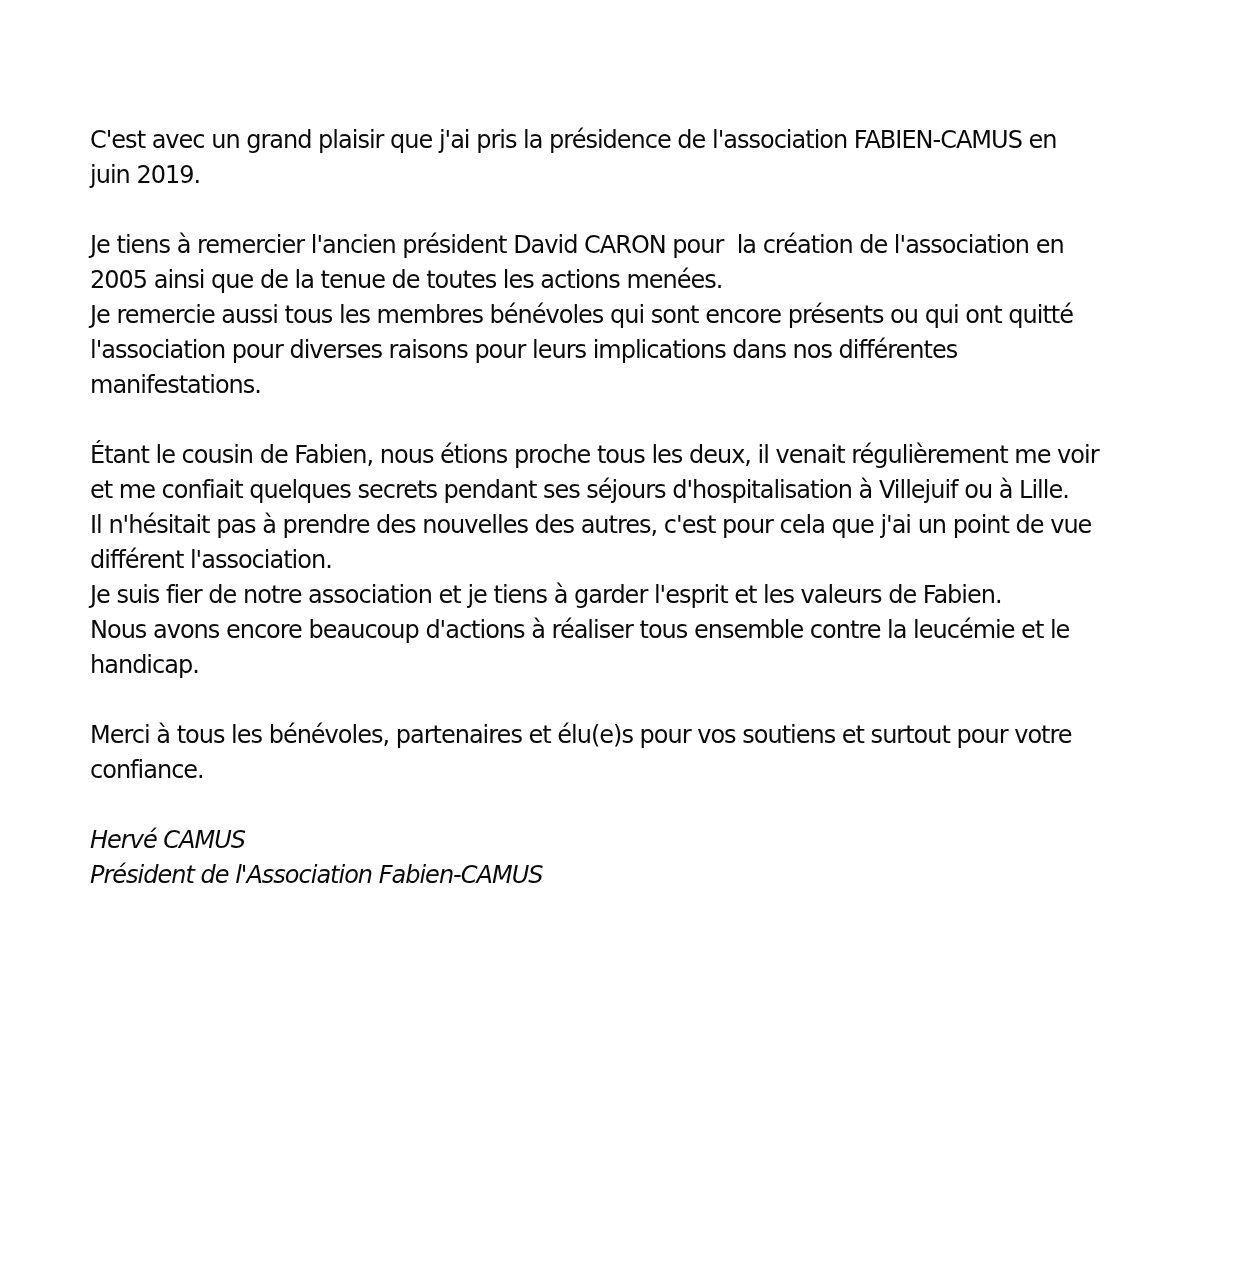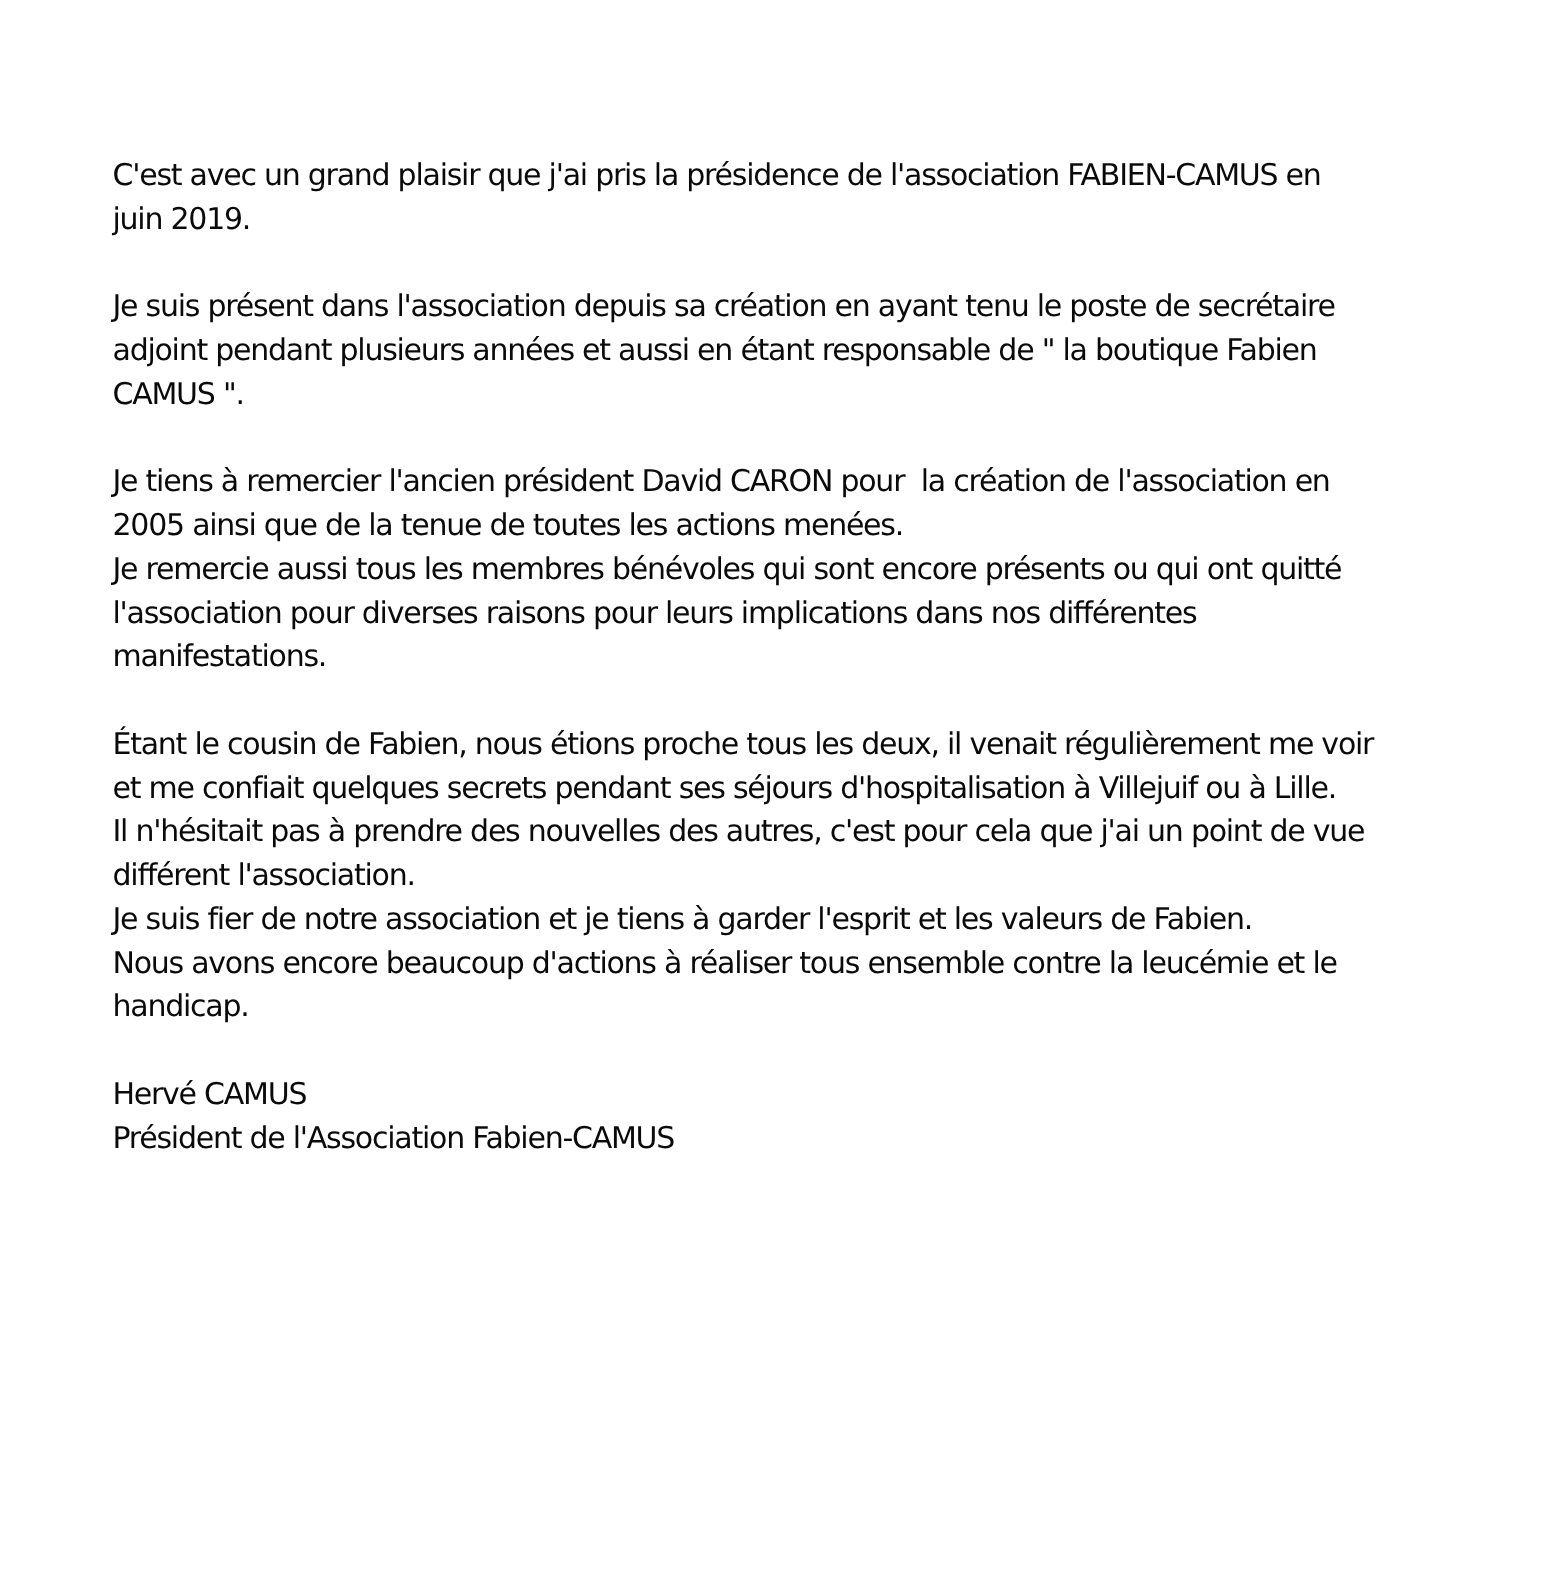--- a/index.html
+++ b/index.html
@@ -25,40 +25,40 @@
     line-height: 35px;
     letter-spacing: -1px;
     color: #0a0a0a;
   }
   .letter-paragraph {
     white-space: pre;        
     margin: 0 0 35px 0;      
   }
   .letter-paragraph:last-child {
     margin-bottom: 0;
+    font-style: italic;
   }
 </style>
 </head>
 <body style="background: rgb(255, 255, 255);">
 
 <div class="letter-page">
   <div class="letter-body" style="color: rgb(10, 10, 10);">
     <div class="letter-paragraph">C'est avec un grand plaisir que j'ai pris la présidence de l'association FABIEN-CAMUS en
 juin 2019.</div>
-    <div class="letter-paragraph">Je suis présent dans l'association depuis sa création en ayant tenu le poste de secrétaire
-adjoint pendant plusieurs années et aussi en étant responsable de " la boutique Fabien
-CAMUS ".</div>
     <div class="letter-paragraph">Je tiens à remercier l'ancien président David CARON pour  la création de l'association en
 2005 ainsi que de la tenue de toutes les actions menées.
 Je remercie aussi tous les membres bénévoles qui sont encore présents ou qui ont quitté
 l'association pour diverses raisons pour leurs implications dans nos différentes
 manifestations.</div>
     <div class="letter-paragraph">Étant le cousin de Fabien, nous étions proche tous les deux, il venait régulièrement me voir
 et me confiait quelques secrets pendant ses séjours d'hospitalisation à Villejuif ou à Lille.
 Il n'hésitait pas à prendre des nouvelles des autres, c'est pour cela que j'ai un point de vue
 différent l'association.
 Je suis fier de notre association et je tiens à garder l'esprit et les valeurs de Fabien.
 Nous avons encore beaucoup d'actions à réaliser tous ensemble contre la leucémie et le
 handicap.</div>
+    <div class="letter-paragraph">Merci à tous les bénévoles, partenaires et élu(e)s pour vos soutiens et surtout pour votre
+confiance.</div>
     <div class="letter-paragraph">Hervé CAMUS
 Président de l'Association Fabien-CAMUS</div>
   </div>
 </div>
 
 </body></html>

